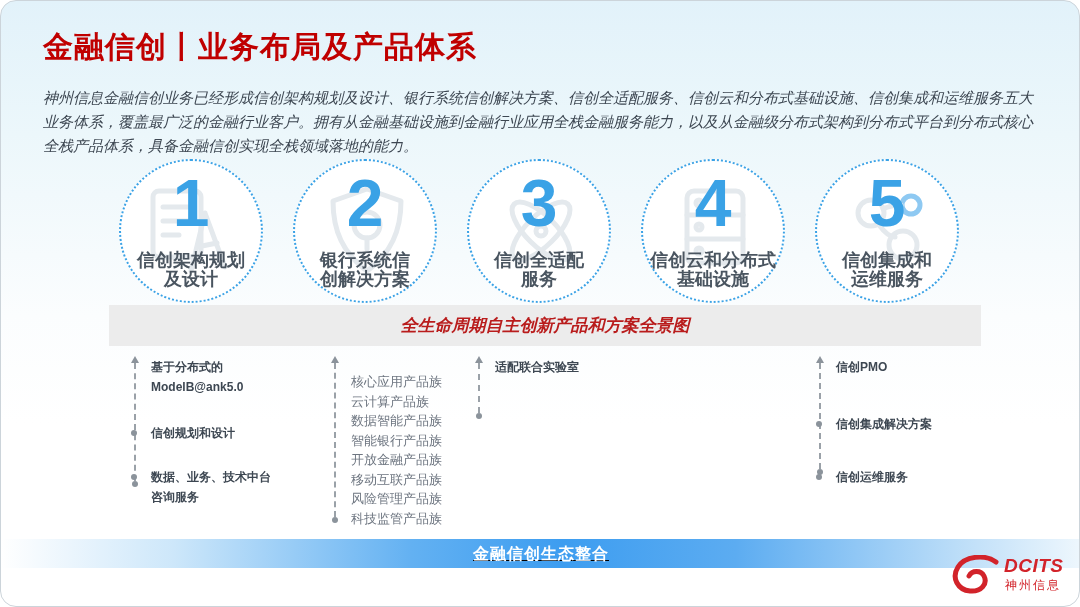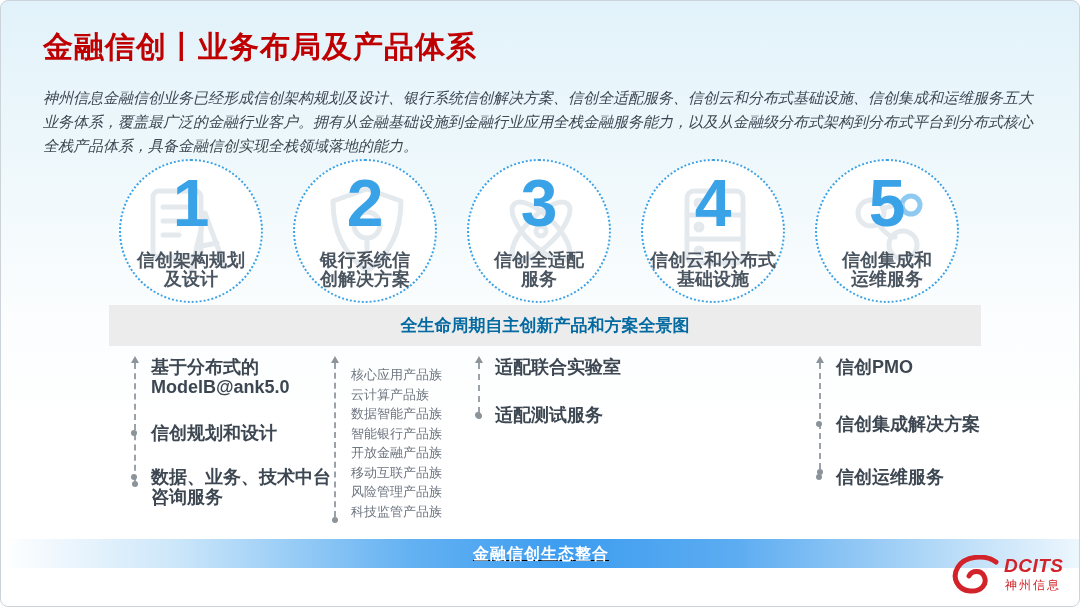--- a/index.html
+++ b/index.html
@@ -1,20 +1,20 @@
 <!DOCTYPE html>
 <html><head>
 <meta charset="utf-8">
 <style>
   html,body{margin:0;padding:0;background:#fff;}
   *{box-sizing:border-box;}
   body{font-family:"Liberation Sans","DejaVu Sans",sans-serif;}
   .slide{
     position:relative;width:1080px;height:607px;overflow:hidden;
-    border:1px solid #ccd4da;border-radius:8px;
+    border:1px solid #ccd4da;border-radius:16px;
     background:linear-gradient(180deg,#e2f2fa 0%,#ecf7fb 22%,#fbfdfe 52%,#ffffff 70%);
   }
   .title{
     position:absolute;left:42px;top:26px;margin:0;
     font-size:30px;font-weight:bold;color:#c00000;letter-spacing:1px;
   }
   .intro{
     position:absolute;left:42px;top:85px;width:1004px;margin:0;
     font-size:15px;line-height:24px;color:#3d4752;font-style:italic;
   }
@@ -35,51 +35,51 @@
   }
   .pillar .plabel{
     position:absolute;left:0;bottom:12px;width:100%;text-align:center;
     font-size:18px;line-height:19px;font-weight:bold;color:#4a5560;white-space:pre-line;
   }
   
   .banner{
     position:absolute;left:108px;top:304px;width:872px;height:41px;
     background:#ececec;text-align:center;
   }
-  .banner span{font-size:17px;line-height:41px;font-weight:bold;color:#0369a1;}
+  .banner span{font-size:17px;line-height:41px;font-weight:bold;color:#b91c1c;font-style:italic;}
   
   .col{position:absolute;top:352px;}
   .c0{left:133px;width:200px}.c1{left:333px;width:150px}.c2{left:477px;width:160px}
   .c3{left:662px;width:150px}.c4{left:818px;width:170px}
   .tline{position:absolute;left:0;top:10px;width:0;border-left:2px dashed #9aa1a8;}
   .c0 .tline{height:118px}.c1 .tline{height:154px}.c2 .tline{height:50px}
   .c3 .tline{height:50px}.c4 .tline{height:106px}
   .tline::before{ 
     content:"";position:absolute;left:-5px;top:-7px;
     border-left:4px solid transparent;border-right:4px solid transparent;
     border-bottom:7px solid #8b939b;
   }
   .tline::after{ 
     content:"";position:absolute;left:-4px;bottom:-6px;width:6px;height:6px;
     border-radius:50%;background:#8b939b;
   }
   .item{
-    position:relative;margin:0 0 0 17px;font-size:18px;line-height:20px;
+    position:relative;margin:0 0 0 17px;font-size:12px;line-height:20px;
     font-weight:bold;color:#3d4752;white-space:pre-line;
   }
   .item.dot::before{
     content:"";position:absolute;left:-20px;top:7px;width:6px;height:6px;
     border-radius:50%;background:#8b939b;
   }
   .chead{font-size:16px;line-height:20px;margin-left:17px;font-weight:bold;color:#3d4752;}
   .sub{
     margin-left:17px;font-size:13px;line-height:19.5px;color:#6e7681;font-weight:normal;
   }
   .c0 .i1{margin-top:4px}.c0 .i2{margin-top:26px}.c0 .i3{margin-top:24px}
-  .c1 .chead{margin-top:2px}.c1 .sub.first{margin-top:12px}
+  .c1 .chead{margin-top:2px}.c1 .sub.first{margin-top:19px}
   .c2 .i1{margin-top:4px}.c2 .i2{margin-top:28px}
   .c3 .i1{margin-top:4px}.c3 .i2{margin-top:28px}
   .c4 .i1{margin-top:4px}.c4 .i2{margin-top:37px}.c4 .i3{margin-top:33px}
   
   .bluebar{
     position:absolute;left:0;top:538px;width:1080px;height:29px;text-align:center;
     background:linear-gradient(90deg,#ffffff 0%,#cde7fa 16%,#63b1f2 38%,#3d9df0 52%,#5cacf1 68%,#b9dcf8 88%,#eef7fd 100%);
     text-decoration:underline;
   }
   .bluebar span{font-size:16px;line-height:29px;font-weight:bold;color:#ffffff;letter-spacing:1px;}
@@ -184,21 +184,20 @@
     <div class="sub">智能银行产品族</div>
     <div class="sub">开放金融产品族</div>
     <div class="sub">移动互联产品族</div>
     <div class="sub">风险管理产品族</div>
     <div class="sub">科技监管产品族</div>
   </div>
 
   <div class="col c2">
     <div class="tline"></div>
     <div class="item i1">适配联合实验室</div>
-    <div class="item i2 dot">适配测试服务</div>
   </div>
 
 
   <div class="col c4">
     <div class="tline"></div>
     <div class="item i1">信创PMO</div>
     <div class="item i2 dot">信创集成解决方案</div>
     <div class="item i3 dot">信创运维服务</div>
   </div>
 

